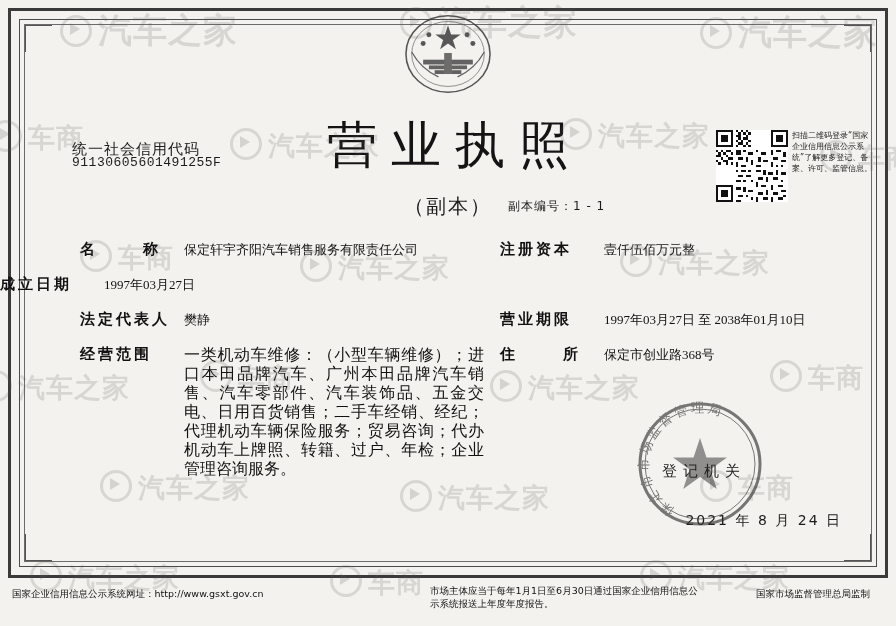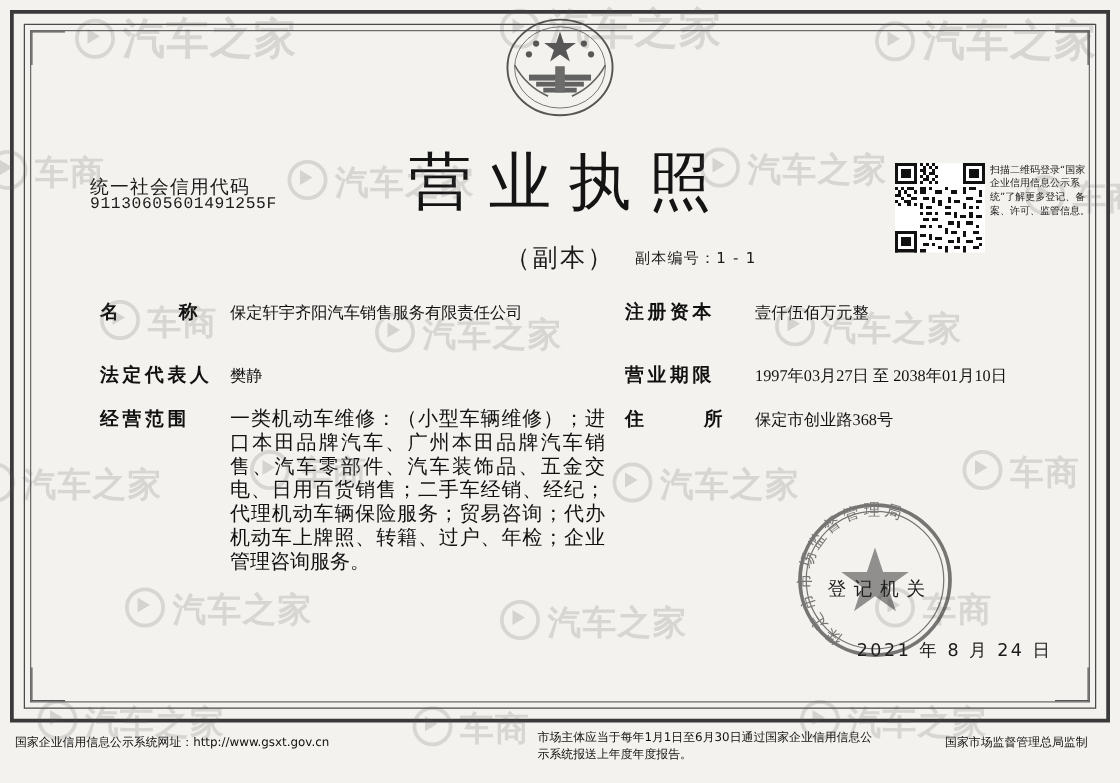--- a/index.html
+++ b/index.html
@@ -285,20 +285,24 @@
       <div class="lbl">名　　称</div>
       <div class="val">保定轩宇齐阳汽车销售服务有限责任公司</div>
     </div>
     <div class="col-r">
       <div class="lbl sp3">注册资本</div>
       <div class="val">壹仟伍佰万元整</div>
     </div>
   </div>
 
   <div class="row">
+    <div class="col-r">
+      <div class="lbl sp3">成立日期</div>
+      <div class="val">1997年03月27日</div>
+    </div>
   </div>
 
   <div class="row">
     <div class="col-l">
       <div class="lbl sp3">法定代表人</div>
       <div class="val">樊静</div>
     </div>
     <div class="col-r">
       <div class="lbl sp3">营业期限</div>
       <div class="val">1997年03月27日 至 2038年01月10日</div>

